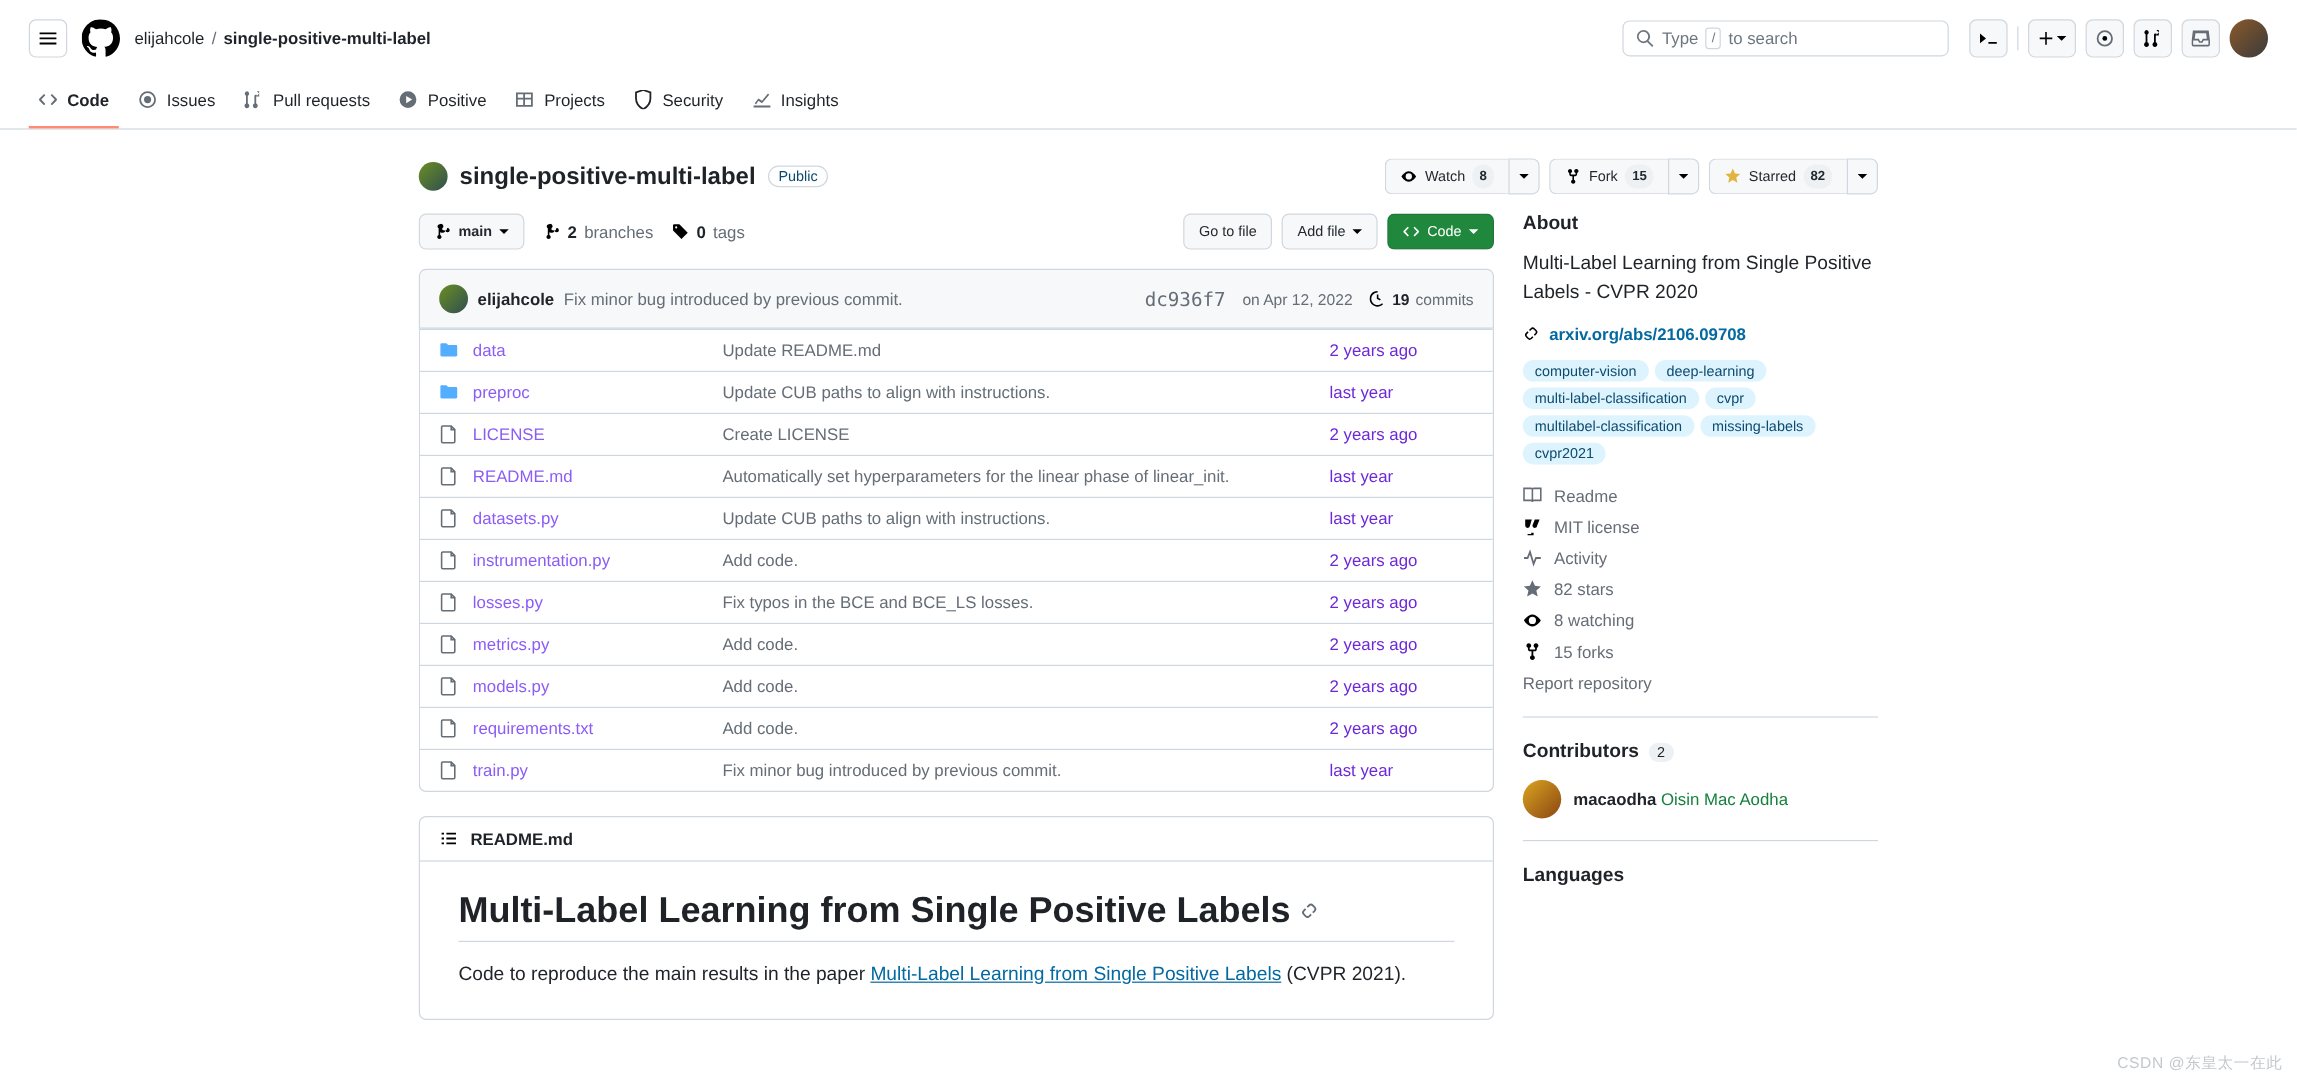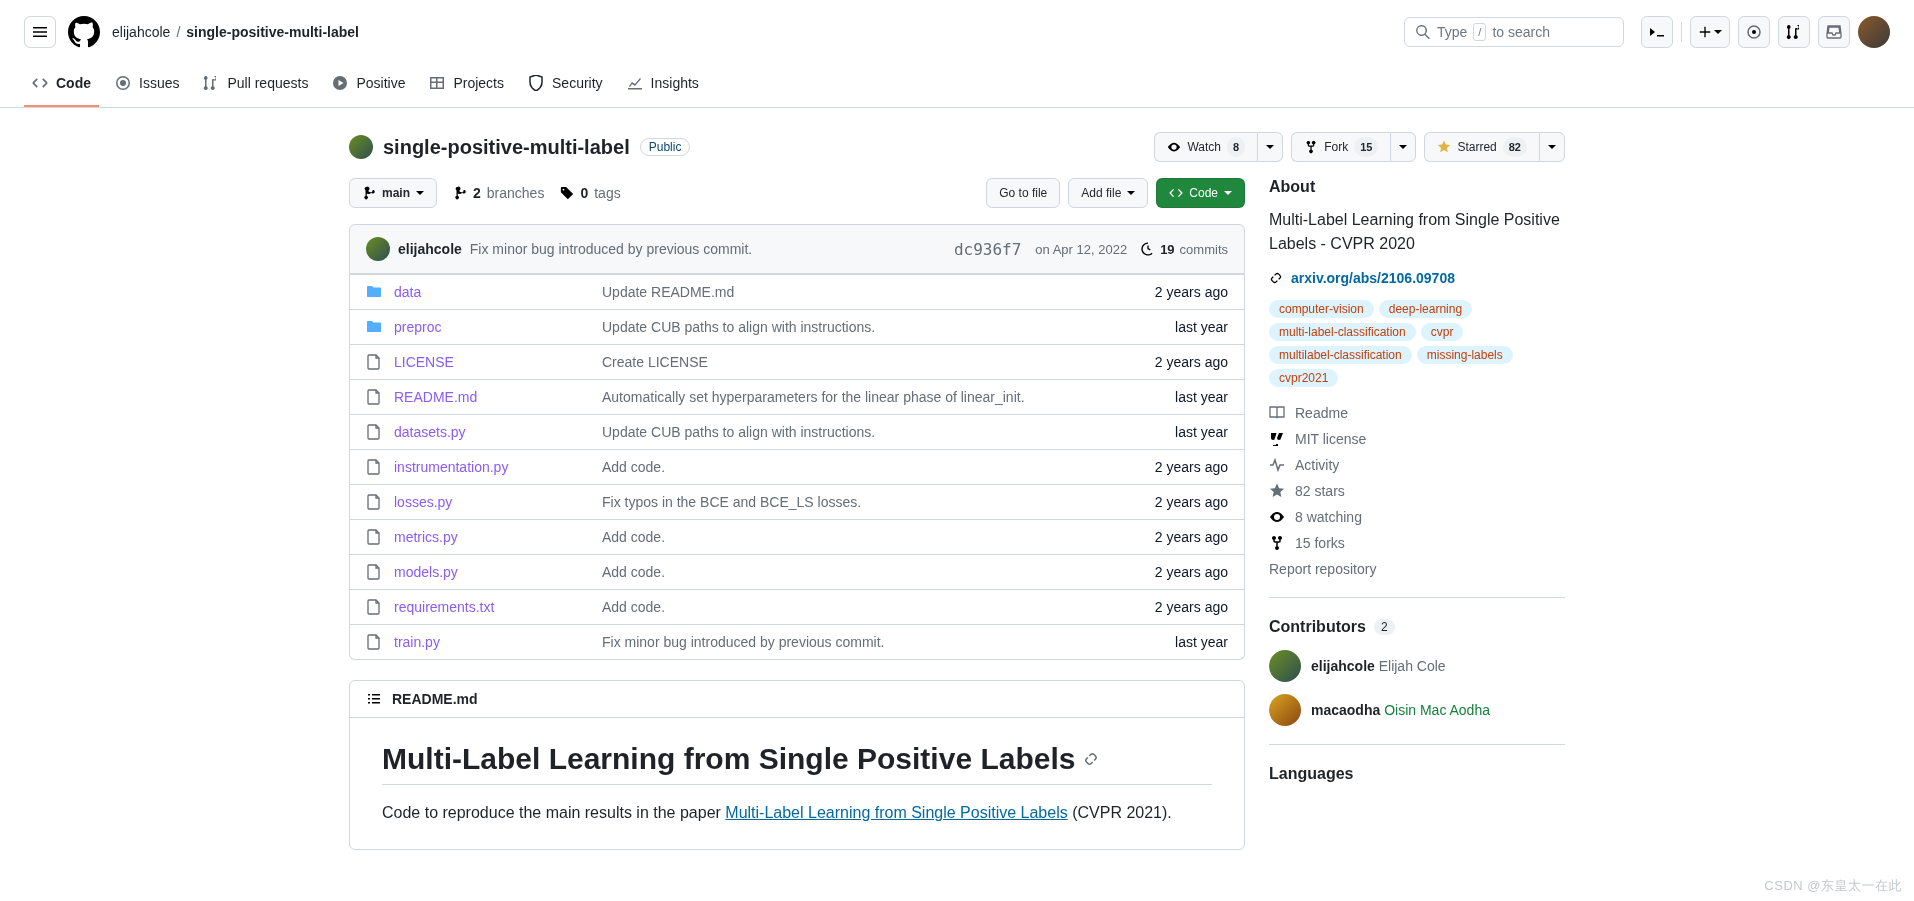--- a/index.html
+++ b/index.html
@@ -5,21 +5,21 @@
 *{box-sizing:border-box;margin:0;padding:0}
 body{font-family:-apple-system,BlinkMacSystemFont,"Segoe UI",Helvetica,Arial,sans-serif;font-size:14px;color:#1f2328;background:#fff}
 a{color:#0369a1;text-decoration:none}
 .header{display:flex;align-items:center;padding:16px 24px;gap:12px;border-bottom:1px solid #d0d7de00}
 .hamburger{border:1px solid #d0d7de;border-radius:6px;width:32px;height:32px;display:flex;align-items:center;justify-content:center;cursor:pointer}
 .logo{display:flex;align-items:center}
 .breadcrumb{display:flex;align-items:center;gap:6px;font-size:14px}
 .breadcrumb span{color:#656d76}
 .breadcrumb b{font-weight:600}
 .header-right{margin-left:auto;display:flex;align-items:center;gap:8px}
-.search-box{display:flex;align-items:center;gap:6px;border:1px solid #d0d7de;border-radius:6px;padding:5px 10px;width:220px;color:#6e7781;font-size:14px;cursor:text}
+.search-box{display:flex;align-items:center;gap:6px;border:1px solid #d0d7de;border-radius:6px;padding:5px 10px;width:272px;color:#6e7781;font-size:14px;cursor:text}
 .kbd{border:1px solid #d0d7de;border-radius:3px;padding:0 4px;font-size:11px;line-height:16px;color:#6e7781}
 .hbtn{border:1px solid #d0d7de;border-radius:6px;height:32px;min-width:32px;display:flex;align-items:center;justify-content:center;cursor:pointer;background:#f6f8fa;padding:0 7px;color:#656d76}
 .hbtn.sq{width:32px;padding:0}
 .avatar-sm{width:32px;height:32px;border-radius:50%;background:linear-gradient(135deg,#8b5a2b,#3a3a3a)}
 .repo-nav{display:flex;gap:8px;padding:0 24px;border-bottom:1px solid #d0d7de}
 .repo-nav-item{display:flex;align-items:center;gap:8px;padding:10px 8px 14px;color:#1f2328;font-size:14px;cursor:pointer;border-bottom:2px solid transparent}
 .repo-nav-item.active{border-bottom-color:#fd8c73;font-weight:600}
 .container{max-width:1280px;margin:0 auto;padding:24px 32px}
 .repo-head{display:flex;align-items:center;gap:10px;margin-bottom:16px}
 .repo-head .owner-av{width:24px;height:24px;border-radius:50%;background:linear-gradient(135deg,#6b8e23,#2f4f4f)}
@@ -42,33 +42,33 @@
 .commit-bar{display:flex;align-items:center;gap:8px;background:#f6f8fa;border:1px solid #d0d7de;border-radius:6px 6px 0 0;padding:12px 16px;font-size:14px}
 .commit-bar .av{width:24px;height:24px;border-radius:50%;background:linear-gradient(135deg,#6b8e23,#2f4f4f)}
 .commit-msg{color:#656d76}
 .commit-right{margin-left:auto;display:flex;align-items:center;gap:14px;color:#656d76;font-size:13px}
 .sha{font-family:ui-monospace,monospace;font-size:16px}
 .file-table{border:1px solid #d0d7de;border-top:none;border-radius:0 0 6px 6px}
 .file-row{display:grid;grid-template-columns:220px 1fr 120px;gap:16px;padding:9px 16px;border-top:1px solid #d0d7de;align-items:center;font-size:14px}
 .fname{display:flex;align-items:center;gap:12px;color:#1f2328}
 .fname a{color:#8b5cf6}
 .fmsg{color:#656d76;overflow:hidden;text-overflow:ellipsis;white-space:nowrap}
-.fage{color:#0f172a;text-align:right}
+.fage{color:#6d28d9;text-align:left}
 .icon-dir{color:#54aeff}
 .icon-file{color:#656d76}
 .readme-box{border:1px solid #d0d7de;border-radius:6px;margin-top:20px}
 .readme-head{display:flex;align-items:center;gap:10px;padding:10px 16px;border-bottom:1px solid #d0d7de;font-size:14px;font-weight:600}
 .readme-body{padding:24px 32px}
 .readme-body h1{font-size:30px;font-weight:600;padding-bottom:8px;border-bottom:1px solid #d0d7de;margin-bottom:16px;display:flex;align-items:center;gap:8px}
 .readme-body p{font-size:16px;line-height:1.5;color:#1f2328}
 .about h2{font-size:16px;font-weight:600;margin-bottom:12px}
 .about-desc{font-size:16px;margin-bottom:14px;line-height:1.5}
 .about-link{display:flex;align-items:center;gap:8px;margin-bottom:14px;font-weight:600}
 .topics{display:flex;flex-wrap:wrap;gap:5px;margin-bottom:18px}
-.topic{background:#ddf4ff;color:#c2410c;border-radius:2em;padding:2px 10px;font-size:12px;cursor:pointer}
+.topic{background:#ddf4ff;color:#0c4a6e;border-radius:2em;padding:2px 10px;font-size:12px;cursor:pointer}
 .meta-list{list-style:none;display:flex;flex-direction:column;gap:10px;font-size:14px;color:#656d76;padding-bottom:20px;border-bottom:1px solid #d0d7de}
 .meta-list li{display:flex;align-items:center;gap:10px;cursor:pointer}
 .sec-head{display:flex;align-items:center;gap:8px;font-size:16px;font-weight:600;margin:20px 0 14px}
 .sec-head .count{background:#eef1f4;border-radius:2em;padding:1px 7px;font-size:12px;font-weight:500}
 .contrib{display:flex;align-items:center;gap:10px;margin-bottom:12px;font-size:14px}
 .contrib .av{width:32px;height:32px;border-radius:50%}
 .contrib .av.c1{background:linear-gradient(135deg,#6b8e23,#2f4f4f)}
 .contrib .av.c2{background:linear-gradient(135deg,#daa520,#8b4513)}
 .langs{border-top:1px solid #d0d7de;margin-top:18px}
 .watermark{position:fixed;bottom:6px;right:12px;color:#c4c8cc;font-size:13px;letter-spacing:.5px}
@@ -576,24 +576,20 @@
           </li>
         <li style="padding-left:0">Report repository</li>
       </ul>
 
       <div class="sec-head">
         <span>Contributors</span>
         <span class="count">2</span>
       </div>
       <div id="contribs">
           <div class="contrib">
-            <div class="av c1"></div>
-            <span><b>elijahcole</b> <span style="color:#656d76">Elijah Cole</span></span>
-          </div>
-          <div class="contrib">
             <div class="av c2"></div>
             <span><b>macaodha</b> <span style="color:#15803d">Oisin Mac Aodha</span></span>
           </div>
         </div>
 
       <div class="langs">
         <div class="sec-head">Languages</div>
       </div>
     </aside>
   </div>

